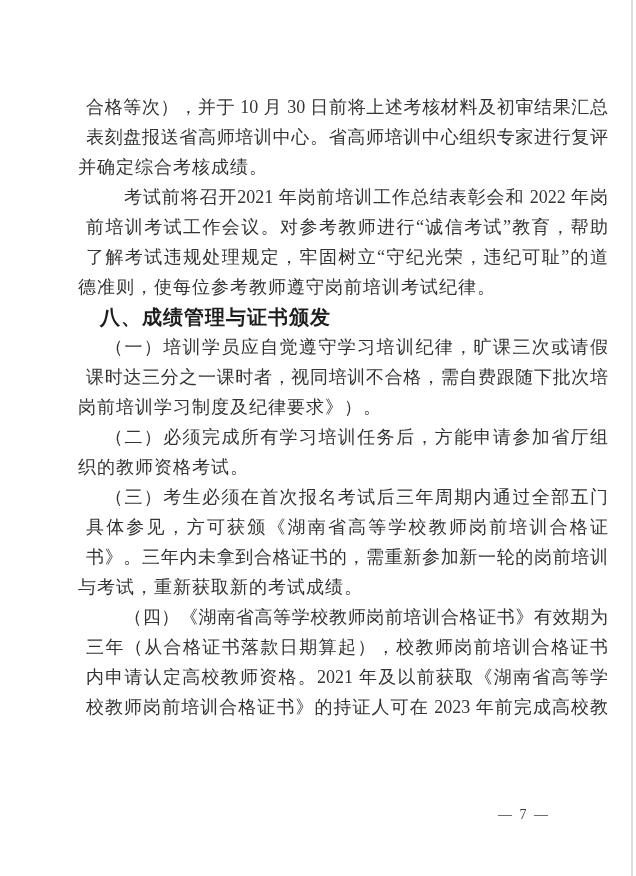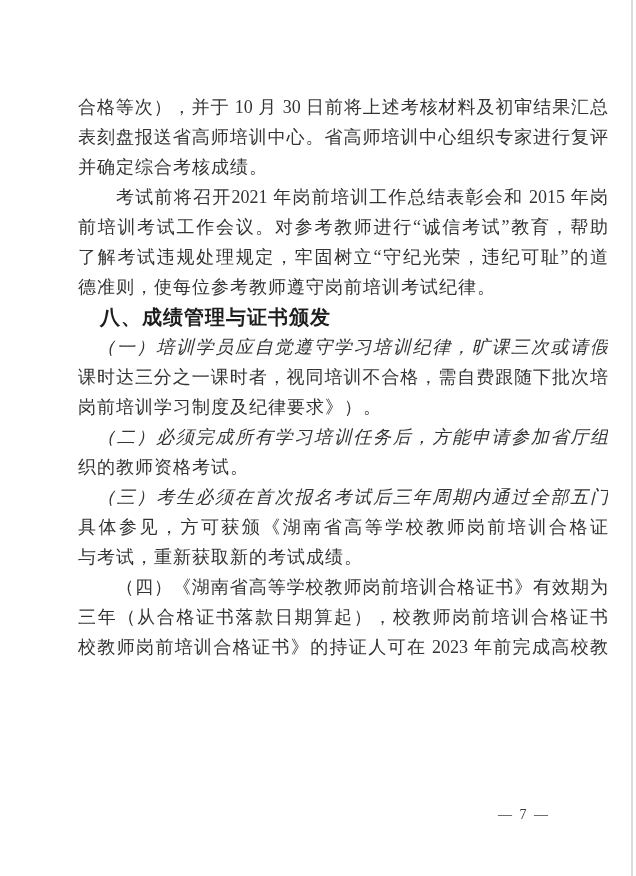--- a/index.html
+++ b/index.html
@@ -33,27 +33,28 @@
   }
   .line {
     height: 30px;
     line-height: 30px;
     font-size: 18px;
     overflow: hidden;
   }
   .just {
     text-align: justify;
     text-align-last: justify;
+    margin-left: 8px;
   }
   .left {
     text-align: left;
     letter-spacing: 1px;
     white-space: nowrap;
   }
-  .ind1 { text-indent: 19px; font-style: italic; }
+  .ind1 { text-indent: 19px; }
   .ind2 { text-indent: 38px; }
   .heading {
     font-family: "Liberation Sans", "DejaVu Sans", sans-serif;
     font-weight: 700;
     font-size: 20px;
     color: #1d1d1d;
     text-indent: 22px;
     letter-spacing: 1px;
     text-align: left;
     white-space: nowrap;
@@ -76,33 +77,35 @@
 <body>
 
 <div class="page">
 
   <div class="scan-edge"></div>
 
   <div class="textblock">
     <div class="line just">合格等次），并于 10 月 30 日前将上述考核材料及初审结果汇总</div>
     <div class="line just">表刻盘报送省高师培训中心。省高师培训中心组织专家进行复评</div>
     <div class="line left">并确定综合考核成绩。</div>
-    <div class="line just ind2">考试前将召开2021 年岗前培训工作总结表彰会和 2015 年岗</div>
+    <div class="line just ind2">考试前将召开2021 年岗前培训工作总结表彰会和 2022 年岗</div>
     <div class="line just">前培训考试工作会议。对参考教师进行“诚信考试”教育，帮助</div>
     <div class="line just">了解考试违规处理规定，牢固树立“守纪光荣，违纪可耻”的道</div>
     <div class="line left">德准则，使每位参考教师遵守岗前培训考试纪律。</div>
     <div class="line heading">八、成绩管理与证书颁发</div>
     <div class="line just ind1">（一）培训学员应自觉遵守学习培训纪律，旷课三次或请假</div>
     <div class="line just">课时达三分之一课时者，视同培训不合格，需自费跟随下批次培</div>
     <div class="line left">岗前培训学习制度及纪律要求》）。</div>
     <div class="line just ind1">（二）必须完成所有学习培训任务后，方能申请参加省厅组</div>
     <div class="line left">织的教师资格考试。</div>
     <div class="line just ind1">（三）考生必须在首次报名考试后三年周期内通过全部五门</div>
     <div class="line just">具体参见，方可获颁《湖南省高等学校教师岗前培训合格证</div>
+    <div class="line just">书》。三年内未拿到合格证书的，需重新参加新一轮的岗前培训</div>
     <div class="line left">与考试，重新获取新的考试成绩。</div>
     <div class="line just ind2">（四）《湖南省高等学校教师岗前培训合格证书》有效期为</div>
     <div class="line just">三年（从合格证书落款日期算起），校教师岗前培训合格证书</div>
+    <div class="line just">内申请认定高校教师资格。2021 年及以前获取《湖南省高等学</div>
     <div class="line just">校教师岗前培训合格证书》的持证人可在 2023 年前完成高校教</div>
   </div>
 
   <div class="page-num">— 7 —</div>
 
 </div>
 
 </body></html>

